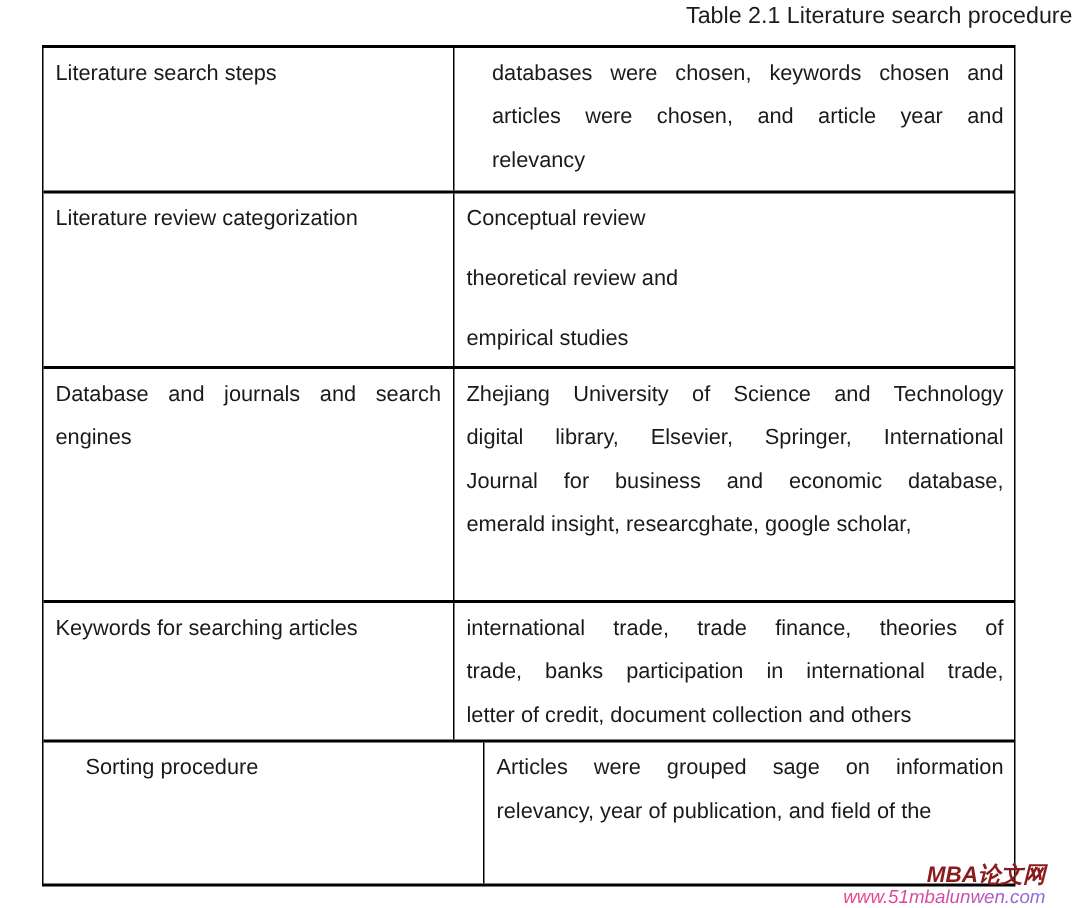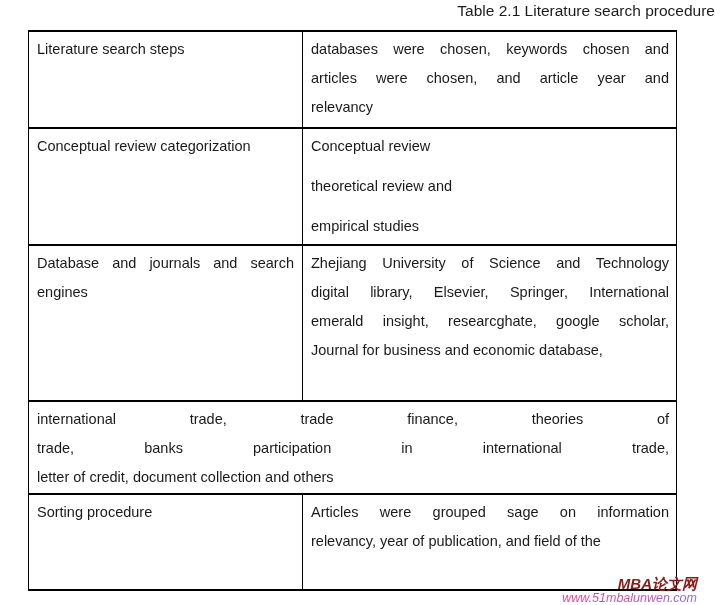--- a/index.html
+++ b/index.html
@@ -28,22 +28,22 @@
     position: absolute;
     top: 30px; left: 28px;
     width: 649px;
     border-left: 1px solid #000;
     border-right: 1px solid #000;
     border-top: 2px solid #000;
     border-bottom: 2px solid #000;
     background: #fff;
   }
   .row { display: flex; border-bottom: 2px solid #000; }
-  .row:last-child { border-bottom: none; }
-  .r1 { height: 97px; }
+  .row:last-child { border-bottom: none; margin-left: 20px; }
+  .r1 { height: 97px; gap: 17px; }
   .r2 { height: 117px; }
   .r3 { height: 156px; }
   .r4 { height: 93px; }
   .r5 { height: 94px; }
 
   .c1 {
     width: 274px;
     border-right: 1px solid #000;
     padding: 3px 8px 0 8px;
     overflow: hidden;
@@ -105,41 +105,44 @@
         <div class="tline">Literature search steps</div>
       </div>
     <div class="c2">
         <div class="tline">databases were chosen, keywords chosen and</div>
         <div class="tline">articles were chosen, and article year and</div>
         <div class="tline">relevancy</div>
       </div>
   </div>
   <div class="row r2">
     <div class="c1">
-        <div class="tline">Conceptual review categorization</div>
+        <div class="tline">Literature review categorization</div>
       </div>
     <div class="c2 paras">
         <div class="tline">Conceptual review</div>
         <div class="tline">theoretical review and</div>
         <div class="tline">empirical studies</div>
       </div>
   </div>
   <div class="row r3">
     <div class="c1">
         <div class="tline">Database and journals and search</div>
         <div class="tline">engines</div>
       </div>
     <div class="c2">
         <div class="tline">Zhejiang University of Science and Technology</div>
         <div class="tline">digital library, Elsevier, Springer, International</div>
+        <div class="tline">Journal for business and economic database,</div>
         <div class="tline">emerald insight, researcghate, google scholar,</div>
-        <div class="tline">Journal for business and economic database,</div>
       </div>
   </div>
   <div class="row r4">
+    <div class="c1">
+        <div class="tline">Keywords for searching articles</div>
+      </div>
     <div class="c2">
         <div class="tline">international trade, trade finance, theories of</div>
         <div class="tline">trade, banks participation in international trade,</div>
         <div class="tline">letter of credit, document collection and others</div>
       </div>
   </div>
   <div class="row r5">
     <div class="c1">
         <div class="tline">Sorting procedure</div>
       </div>

